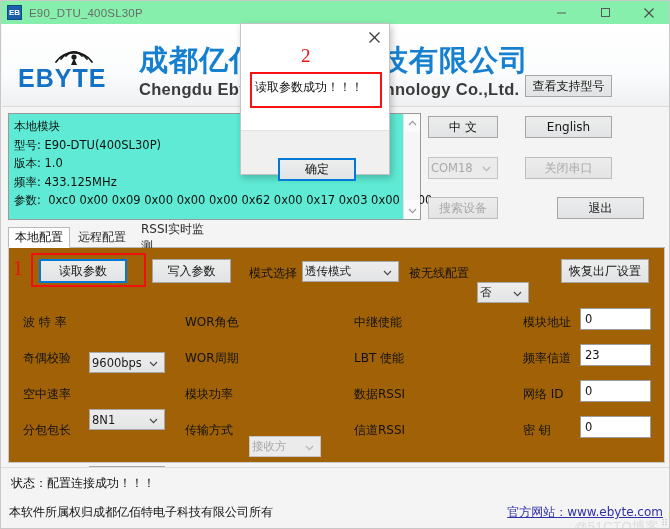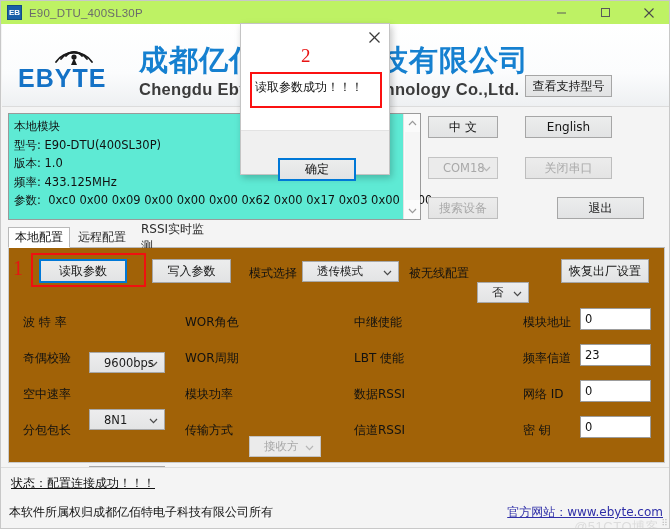--- a/index.html
+++ b/index.html
@@ -15,21 +15,21 @@
     width: 670px; height: 529px;
     background: #f4f4f4;
     border: 1px solid #c8c8c8;
     overflow: hidden;
   }
 
   
   .titlebar {
     position: absolute; top: 0; left: 0;
     width: 670px; height: 23px;
-    background: #bef264;
+    background: #86efac;
     display: flex; align-items: center;
   }
   .title-icon {
     width: 15px; height: 15px; margin-left: 6px; margin-right: 7px;
     background: #1a5fa8;
     border: 1px solid #134a85;
     color: #ffffff;
     font-size: 8px; font-weight: bold;
     display: flex; align-items: center; justify-content: center;
     line-height: 1;
@@ -137,21 +137,21 @@
     border: 1px solid #0078d7;
     box-shadow: 0 0 0 1px #0078d7 inset;
   }
   .abs { position: absolute; }
 
   .combo {
     background: linear-gradient(180deg,#ededee 0%,#e3e4e5 100%);
     border: 1px solid #a8a8a8;
     font-size: 11.5px; color: #1b1b1b;
     display: flex; align-items: center;
-    padding-left: 14px;
+    padding-left: 2px;
     font-family: "DejaVu Sans", sans-serif;
     position: relative;
     cursor: default;
     user-select: none;
   }
   .combo.disabled { color: #a8a8a8; border-color: #c3c3c3; background: #ebebeb; }
   .combo .chev {
     position: absolute; right: 6px; top: 50%; transform: translateY(-50%);
     color: #4a4a4a;
   }
@@ -217,21 +217,20 @@
   
   .statusbar {
     position: absolute; left: 0; top: 466px; width: 670px; height: 63px;
     background: #f4f4f4;
     border-top: 1px solid #dddddd;
   }
   .status-line {
     position: absolute; left: 10px; top: 7px;
     font-size: 12px; color: #111;
     font-family: "DejaVu Sans", sans-serif;
-    text-decoration: underline;
   }
   .copy-line {
     position: absolute; left: 8px; top: 36px;
     font-size: 12px; color: #111;
     font-family: "DejaVu Sans", sans-serif;
   }
   .weblink {
     position: absolute; right: 8px; top: 36px;
     font-size: 12px; color: #2f2fa8;
     text-decoration: underline;

